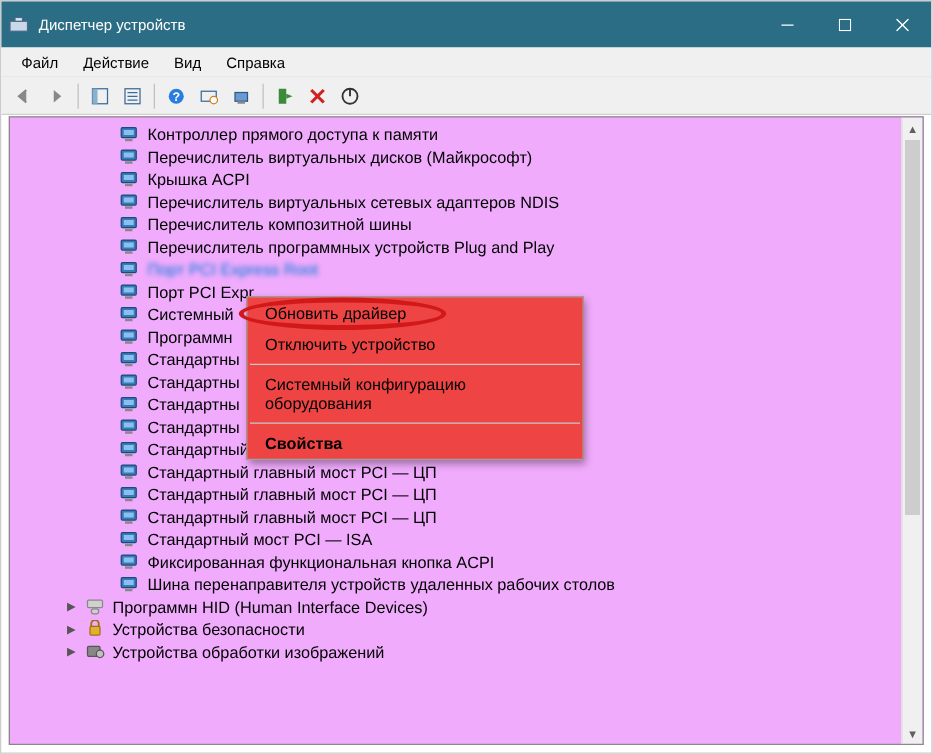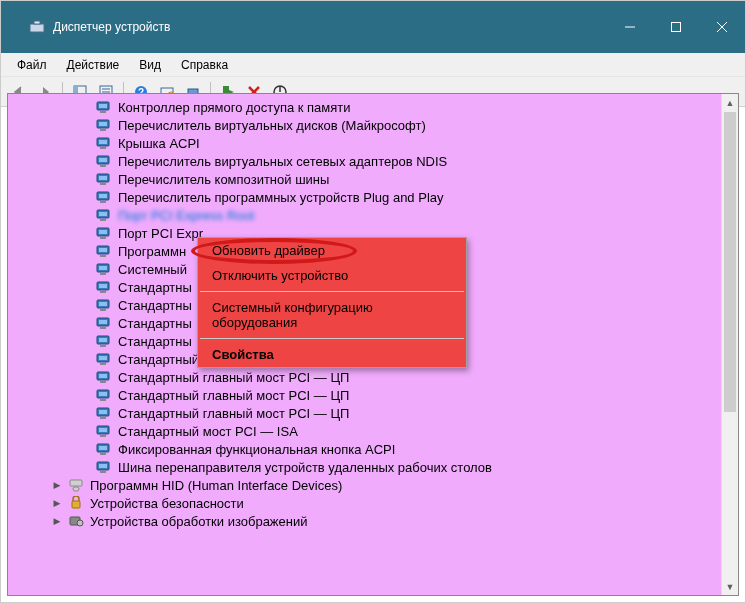--- a/index.html
+++ b/index.html
@@ -1,17 +1,17 @@
 <!DOCTYPE html>
 <html><head>
 <meta charset="utf-8">
 <style>
 * { margin: 0; padding: 0; box-sizing: border-box; font-family: "Segoe UI", Tahoma, sans-serif; }
 body { background: #fff; width: 746px; height: 603px; position: relative; overflow: hidden; border: 1px solid #ccc; }
-.titlebar { height: 52px; background: #2a6d85; color: #fff; display: flex; align-items: center; padding-left: 28px; font-size: 12px; }
+.titlebar { height: 37px; background: #2a6d85; color: #fff; display: flex; align-items: center; padding-left: 6px; font-size: 12px; }
 .titlebar-icon { width: 16px; height: 16px; margin-right: 8px; display: inline-flex; }
 .titlebar-text { flex: 1; }
 .win-controls { display: flex; height: 100%; }
 .win-btn { width: 46px; display: flex; align-items: center; justify-content: center; cursor: pointer; }
 .menubar { height: 24px; background: #f0f0f0; display: flex; align-items: center; padding-left: 6px; font-size: 12px; border-bottom: 1px solid #e5e5e5; }
 .menu-item { padding: 3px 10px; cursor: pointer; }
 .toolbar { height: 30px; background: #f0f0f0; display: flex; align-items: center; padding-left: 6px; gap: 2px; border-bottom: 1px solid #d0d0d0; }
 .tool-btn { width: 24px; height: 24px; display: flex; align-items: center; justify-content: center; cursor: pointer; border: 1px solid transparent; }
 .tool-sep { width: 1px; height: 20px; background: #c0c0c0; margin: 0 3px; }
 .content { position: absolute; top: 92px; left: 6px; right: 6px; bottom: 6px; border: 1px solid #888; background: #f0abfc; overflow: hidden; }
@@ -202,29 +202,29 @@
           <rect x="4" y="11" width="6" height="2" fill="#888"></rect>
         </svg>
         <span class="lbl">Порт PCI Expr</span>
       </div>
       <div class="tree-row">
         <svg class="dev-icon" viewBox="0 0 16 14">
           <rect x="1" y="2" width="12" height="8" rx="1" fill="#3a7ab8" stroke="#1a4a7a"></rect>
           <rect x="3" y="4" width="8" height="4" fill="#8ac0f0"></rect>
           <rect x="4" y="11" width="6" height="2" fill="#888"></rect>
         </svg>
+        <span class="lbl">Системный</span>
+      </div>
+      <div class="tree-row">
+        <svg class="dev-icon" viewBox="0 0 16 14">
+          <rect x="1" y="2" width="12" height="8" rx="1" fill="#3a7ab8" stroke="#1a4a7a"></rect>
+          <rect x="3" y="4" width="8" height="4" fill="#8ac0f0"></rect>
+          <rect x="4" y="11" width="6" height="2" fill="#888"></rect>
+        </svg>
         <span class="lbl">Программн</span>
-      </div>
-      <div class="tree-row">
-        <svg class="dev-icon" viewBox="0 0 16 14">
-          <rect x="1" y="2" width="12" height="8" rx="1" fill="#3a7ab8" stroke="#1a4a7a"></rect>
-          <rect x="3" y="4" width="8" height="4" fill="#8ac0f0"></rect>
-          <rect x="4" y="11" width="6" height="2" fill="#888"></rect>
-        </svg>
-        <span class="lbl">Системный</span>
       </div>
       <div class="tree-row">
         <svg class="dev-icon" viewBox="0 0 16 14">
           <rect x="1" y="2" width="12" height="8" rx="1" fill="#3a7ab8" stroke="#1a4a7a"></rect>
           <rect x="3" y="4" width="8" height="4" fill="#8ac0f0"></rect>
           <rect x="4" y="11" width="6" height="2" fill="#888"></rect>
         </svg>
         <span class="lbl">Стандартны</span>
       </div>
       <div class="tree-row">

